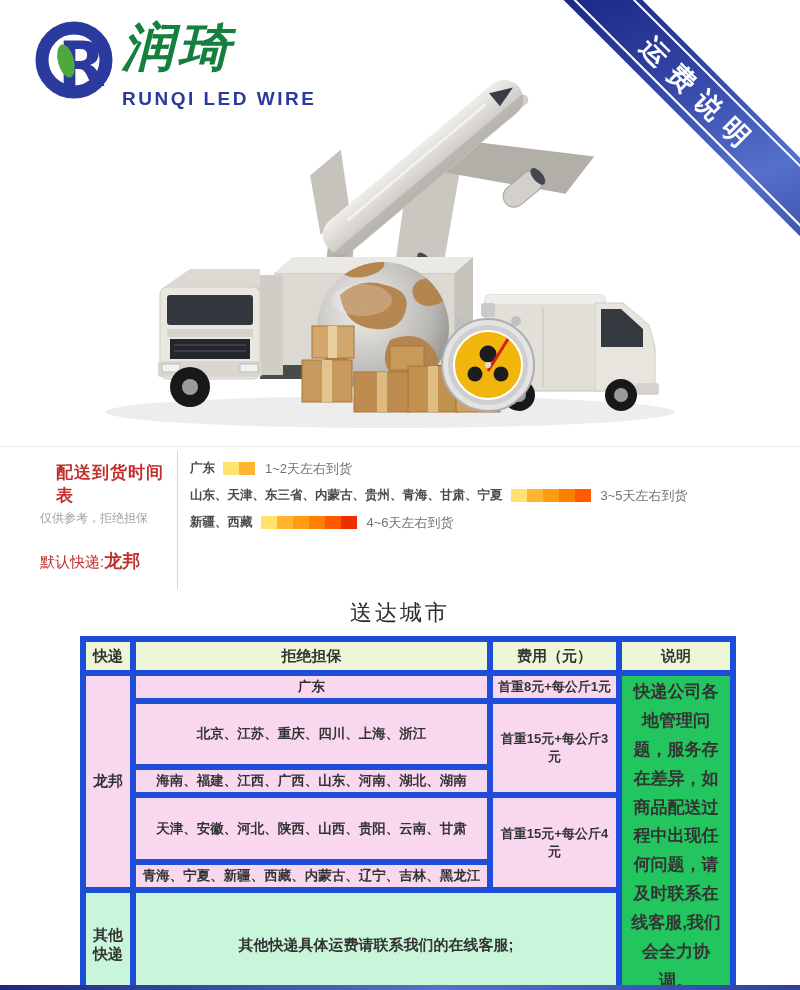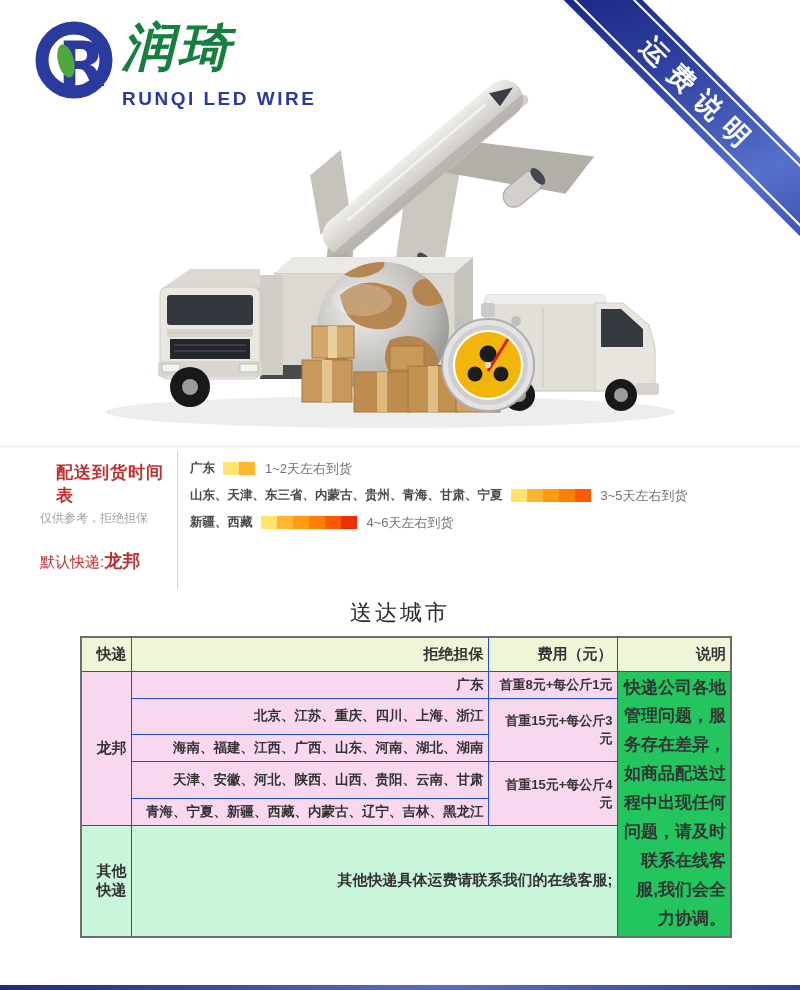--- a/index.html
+++ b/index.html
@@ -38,21 +38,21 @@
   .d-default b{font-size:18px;}
   .d-right{flex:1;padding:8px 0 0 12px;display:flex;flex-direction:column;}
   .d-row{height:27px;display:flex;align-items:center;white-space:nowrap;}
   .d-regions{font-size:12.5px;color:#4a4a4a;font-weight:bold;letter-spacing:0;}
   .bar{display:inline-flex;margin:0 10px 0 8px;}
   .bar i{display:inline-block;width:16px;height:13px;}
   .d-time{font-size:13px;color:#737373;font-weight:normal;}
   
   .fee-title{position:absolute;top:598px;left:0;width:800px;text-align:center;font-size:22px;color:#2a2a2a;letter-spacing:3px;}
   table.fee{position:absolute;top:636px;left:80px;width:650px;border-collapse:collapse;table-layout:fixed;border:2px solid #6e6e6e;}
-  table.fee th,table.fee td{border:1px solid #1d4ed8;text-align:right;vertical-align:middle;padding:2px 4px;box-sizing:border-box;}
+  table.fee th,table.fee td{border:6px solid #1d4ed8;text-align:center;vertical-align:middle;padding:2px 4px;box-sizing:border-box;}
   table.fee th{background:#eff5d7;font-size:15px;font-weight:bold;color:#333;height:34px;}
   td.pink{background:#f9d8ef;}
   td.city{font-size:13.5px;font-weight:bold;color:#333;height:27px;}
   td.courier{font-size:15px;font-weight:bold;color:#333;}
   td.fee-cell{font-size:13px;font-weight:bold;color:#333;}
   td.note{background:#22c55e;font-size:17px;font-weight:bold;color:#333;text-align:left;padding:6px 10px;line-height:1.7;}
   td.mint{background:#c9f6da;}
   td.otxt{font-size:15px;font-weight:bold;color:#333;}
   tr.other-row{height:111px;}
   

